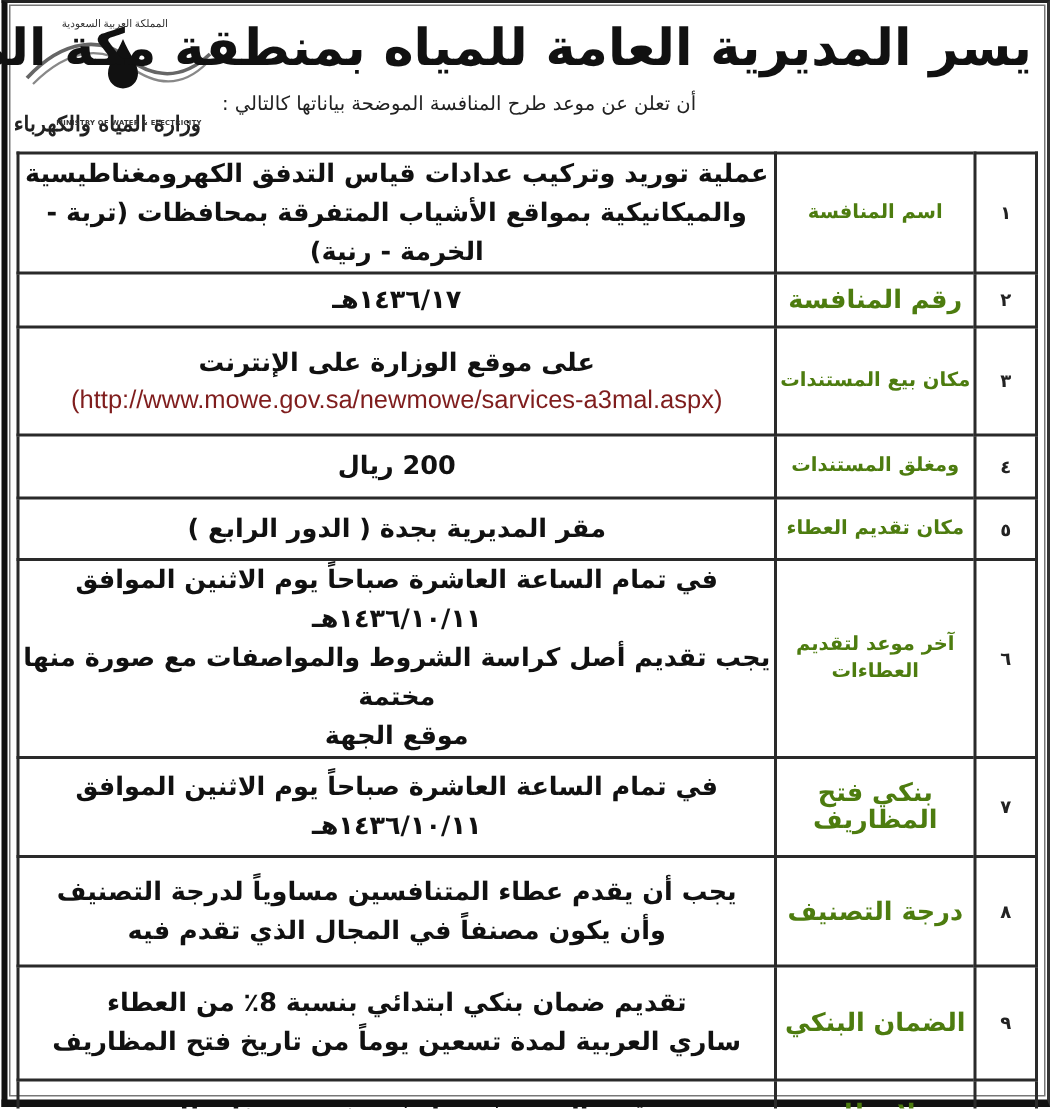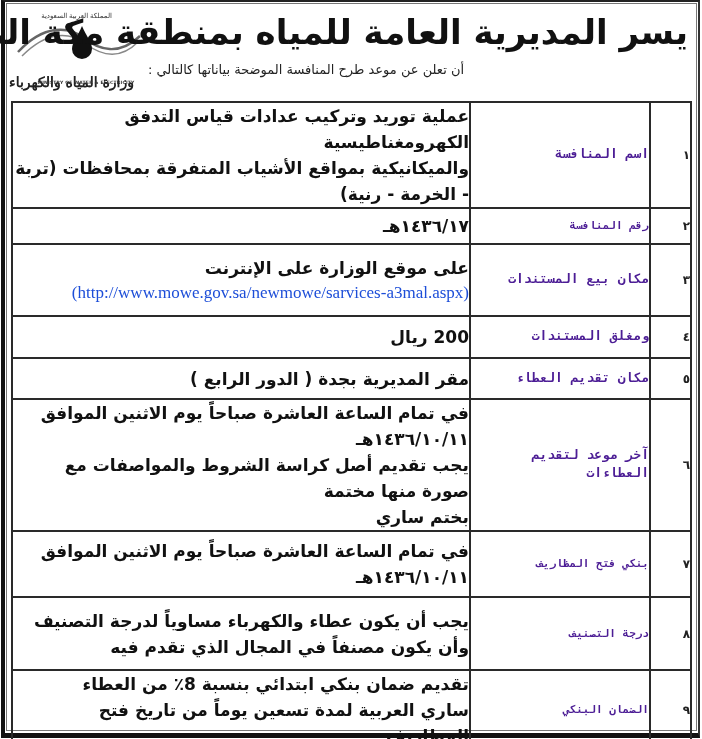--- a/index.html
+++ b/index.html
@@ -21,27 +21,27 @@
   .logo-name-en { position:absolute; left:18px; top:72px; width:108px; text-align:center;
                   font-size:4.5px; font-weight:bold; color:#333; letter-spacing:0.2px; white-space:nowrap; }
 
   .headline { position:absolute; right:14px; top:10px; width:540px; text-align:right; direction:rtl;
               font-size:34px; font-weight:bold; color:#111; line-height:44px; white-space:nowrap;
               font-family:"DejaVu Sans", sans-serif; letter-spacing:-0.5px; }
   .subline { position:absolute; right:14px; top:58px; width:540px; text-align:left; direction:rtl;
              font-size:13px; font-weight:normal; color:#222; line-height:24px; white-space:nowrap; }
 
   table.tender { position:absolute; left:11px; top:101px; width:681px; border-collapse:collapse; direction:rtl; }
-  table.tender td { border:2px solid #2a2a2a; padding:0; vertical-align:middle; text-align:right; }
+  table.tender td { border:2px solid #2a2a2a; padding:0; vertical-align:middle; text-align:center; }
   td.num { width:39px; font-size:12px; font-weight:bold; color:#222; }
-  td.label { width:131px; font-size:13px; font-weight:bold; color:#4c1d95; line-height:18px; padding:0 6px;font-family:Liberation Mono, monospace; }
+  td.label { width:131px; font-size:13px; font-weight:bold; color:#4d7c0f; line-height:18px; padding:0 6px; }
   td.value { font-size:17px; font-weight:bold; color:#111; line-height:26px; padding:2px 14px; }
-  td.value .url { display:block; font-family:Liberation Serif, serif; font-weight:normal; font-size:17px; direction:ltr; color:#1d4ed8; line-height:24px; }
+  td.value .url { display:block; font-family:Liberation Sans, sans-serif; font-weight:normal; font-size:17px; direction:ltr; color:#7f1d1d; line-height:24px; }
   td.value .line { display:block; }
-  .label.bigger { font-size:11px;padding-left:47px; }
+  .label.bigger { font-size:17px; }
 </style>
 </head>
 <body>
 
 <div class="frame">
   <div class="frame-outer"></div>
   <div class="frame-inner"></div>
 </div>
 
 <div class="logo">
@@ -96,35 +96,35 @@
       <td class="value">
         <span class="line">مقر المديرية بجدة ( الدور الرابع )</span>
       </td>
     </tr>
     <tr style="height:100px;">
       <td class="num">٦</td>
       <td class="label">آخر موعد لتقديم العطاءات</td>
       <td class="value">
         <span class="line">في تمام الساعة العاشرة صباحاً يوم الاثنين الموافق ١٤٣٦/١٠/١١هـ</span>
         <span class="line">يجب تقديم أصل كراسة الشروط والمواصفات مع صورة منها مختمة</span>
-        <span class="line">بختم ساري</span>
+        <span class="line">موقع الجهة</span>
       </td>
     </tr>
     <tr style="height:66px;">
       <td class="num">٧</td>
       <td class="label bigger">بنكي فتح المظاريف</td>
       <td class="value">
         <span class="line">في تمام الساعة العاشرة صباحاً يوم الاثنين الموافق ١٤٣٦/١٠/١١هـ</span>
       </td>
     </tr>
     <tr style="height:73px;">
       <td class="num">٨</td>
       <td class="label bigger">درجة التصنيف</td>
       <td class="value">
-        <span class="line">يجب أن يكون عطاء والكهرباء مساوياً لدرجة التصنيف</span>
+        <span class="line">يجب أن يقدم عطاء المتنافسين مساوياً لدرجة التصنيف</span>
         <span class="line">وأن يكون مصنفاً في المجال الذي تقدم فيه</span>
       </td>
     </tr>
     <tr style="height:76px;">
       <td class="num">٩</td>
       <td class="label bigger">الضمان البنكي</td>
       <td class="value">
         <span class="line">تقديم ضمان بنكي ابتدائي بنسبة 8٪ من العطاء</span>
         <span class="line">ساري العربية لمدة تسعين يوماً من تاريخ فتح المظاريف</span>
       </td>

